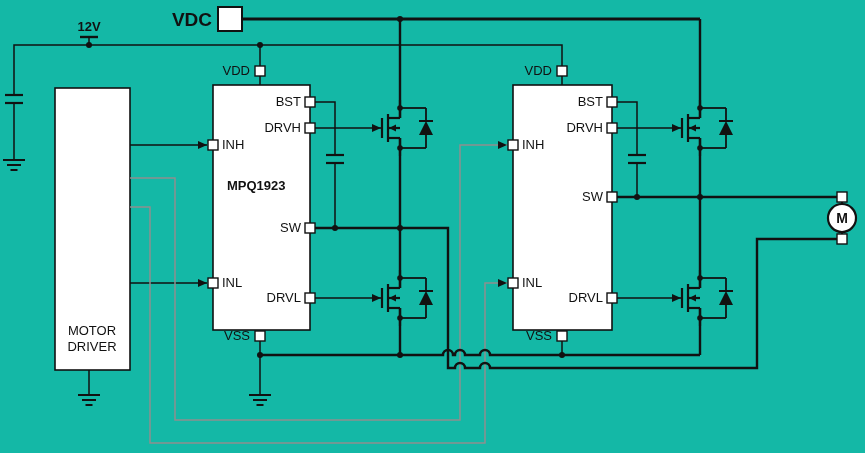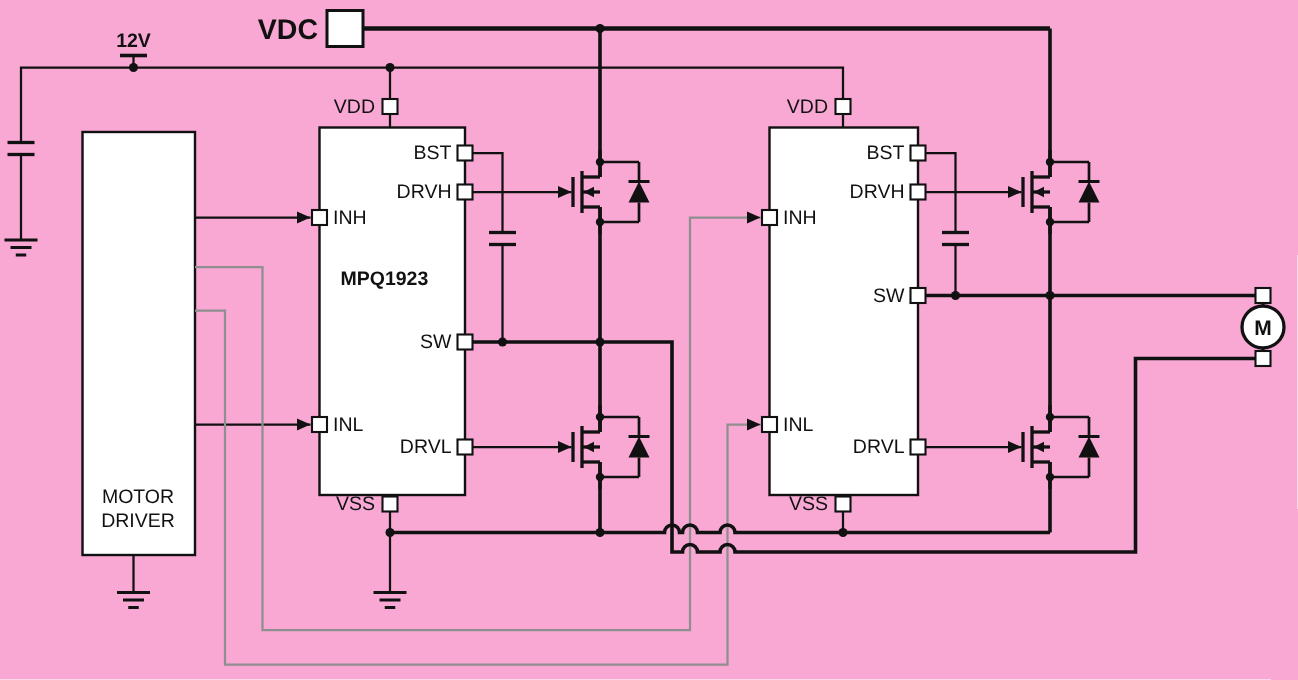--- a/index.html
+++ b/index.html
@@ -1,16 +1,16 @@
 <!DOCTYPE html>
 <html><head>
 <meta charset="utf-8">
 <style>
   html,body{margin:0;padding:0;background:#ffffff;}
-  .stage{position:relative;width:865px;height:453px;background:#f9a8d4;overflow:hidden;
+  .stage{position:relative;width:865px;height:453px;background:#14b8a6;overflow:hidden;
          font-family:"Liberation Sans",sans-serif;}
   svg{display:block;}
   text{fill:#111111;}
   .pin-label{font-size:13px;}
   .part-label{font-size:13px;font-weight:bold;}
   .big-label{font-size:19px;font-weight:bold;}
   .sup-label{font-size:13px;font-weight:bold;}
   .blk-label{font-size:13px;}
   .motor-label{font-size:14px;font-weight:bold;}
 </style>

